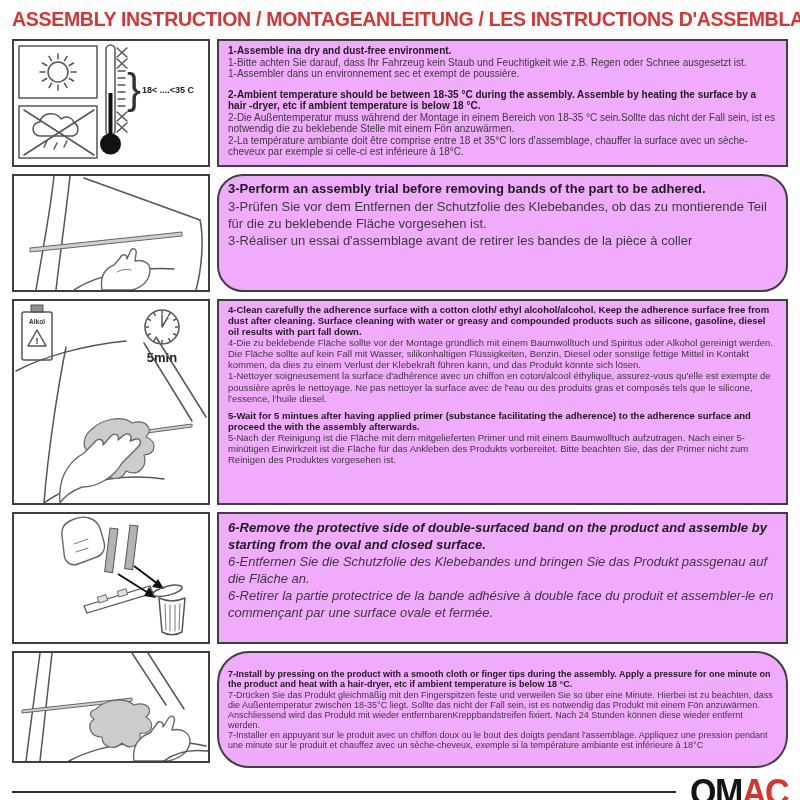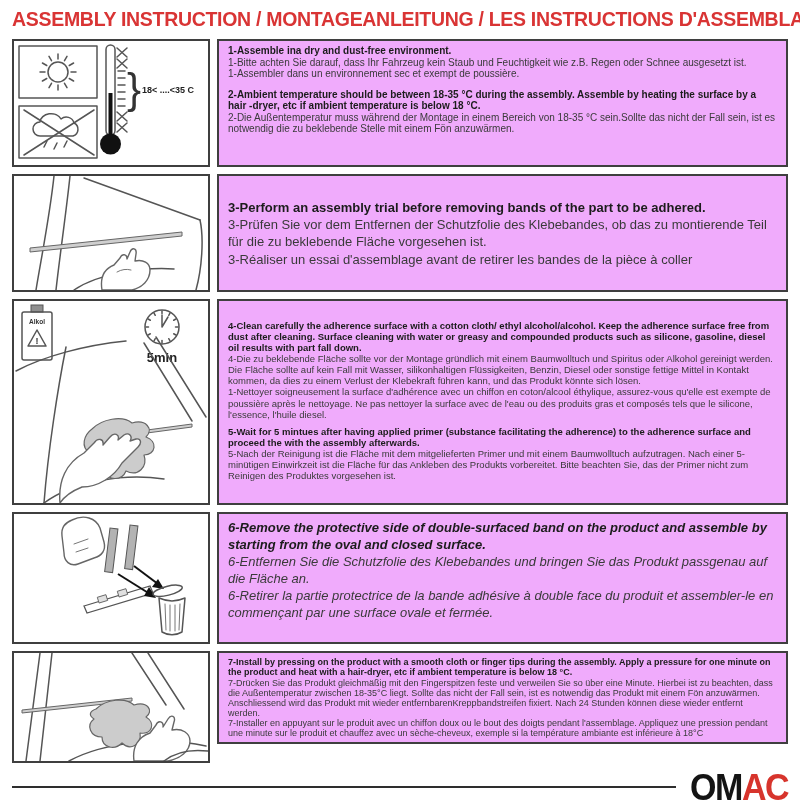--- a/index.html
+++ b/index.html
@@ -26,25 +26,25 @@
   .textbox{flex:1;border:2px solid var(--border);padding:4px 9px;overflow:hidden;background:#f0abfc;}
   .r1 .illus{height:128px}
   .r2 .illus{height:118px}
   .r3 .illus{height:206px}
   .r4 .illus{height:132px}
   .r5 .illus{height:112px}
   .en{font-weight:bold;color:#1c1c1c;}
   .de,.fr{font-weight:normal;color:#3a3a3a;}
   .item+.item{margin-top:9px;}
   .r1 .textbox{font-size:10px;line-height:1.15;}
-  .r2 .textbox{font-size:13px;line-height:1.32;display:flex;flex-direction:column;justify-content:center;}
-  .r3 .textbox{font-size:9.5px;line-height:1.16;padding:19px 9px;}
+  .r2 .textbox{font-size:13px;line-height:1.32;display:flex;flex-direction:column;justify-content:flex-start;border-radius:26px;}
+  .r3 .textbox{font-size:9.5px;line-height:1.16;padding:3px 9px;}
   .r3 .item+.item{margin-top:6px;}
   .r4 .textbox{font-size:13px;line-height:1.3;display:flex;flex-direction:column;justify-content:flex-start;padding-top:6px;font-style:italic;}
-  .r5 .textbox{font-size:9px;line-height:1.12;padding:4px 9px;}
+  .r5 .textbox{font-size:9px;line-height:1.12;padding:16px 9px;border-radius:32px;}
   .footer{display:flex;align-items:center;margin-top:4px;}
   .rule{flex:1;border-top:2px solid #2e2e2e;margin-right:14px;}
   .logo{font-size:34px;font-weight:900;letter-spacing:-1.5px;line-height:1;white-space:nowrap;transform:scaleY(1.08);}
   .logo .black{color:var(--logo-black);}
   .logo .red{color:var(--logo-red);}
   svg{display:block;}
   .ln{fill:none;stroke:#555;stroke-width:1.5;stroke-linecap:round;stroke-linejoin:round;}
   .ln2{fill:none;stroke:#777;stroke-width:1;stroke-linecap:round;}
   .fillgrey{fill:#cfcfcf;stroke:#666;stroke-width:1;}
   .hand{fill:#fff;stroke:#666;stroke-width:1.4;stroke-linejoin:round;}
@@ -99,20 +99,21 @@
     </div>
     <div class="textbox">
       <div class="item">
         <p class="en">1-Assemble ina dry and dust-free environment.</p>
         <p class="de">1-Bitte achten Sie darauf, dass Ihr Fahrzeug kein Staub und Feuchtigkeit wie z.B. Regen oder Schnee ausgesetzt ist.</p>
         <p class="fr">1-Assembler dans un environnement sec et exempt de poussière.</p>
       </div>
       <div class="item">
         <p class="en">2-Ambient temperature should be between 18-35 °C  during the assembly. Assemble by heating the surface by a hair -dryer, etc if ambient temperature is below 18 °C.</p>
         <p class="de">2-Die Außentemperatur muss während der Montage in einem Bereich von 18-35 °C  sein.Sollte das nicht der Fall sein, ist es notwendig die zu beklebende Stelle mit einem Fön anzuwärmen.</p>
+        <p class="fr">2-La température ambiante doit être comprise entre 18 et 35°C lors d'assemblage, chauffer la surface avec un sèche-cheveux par exemple si celle-ci est inférieure à 18°C.</p>
       </div>
     </div>
   </div>
 
   <div class="row r2">
     <div class="illus">
       <svg width="194" height="114" viewBox="0 0 194 114">
         <path class="ln" d="M40,0 C36,38 28,78 22,114"></path>
         <path class="ln" d="M56,0 C52,38 46,78 42,114"></path>
         <path class="ln" d="M70,2 L186,44"></path>

